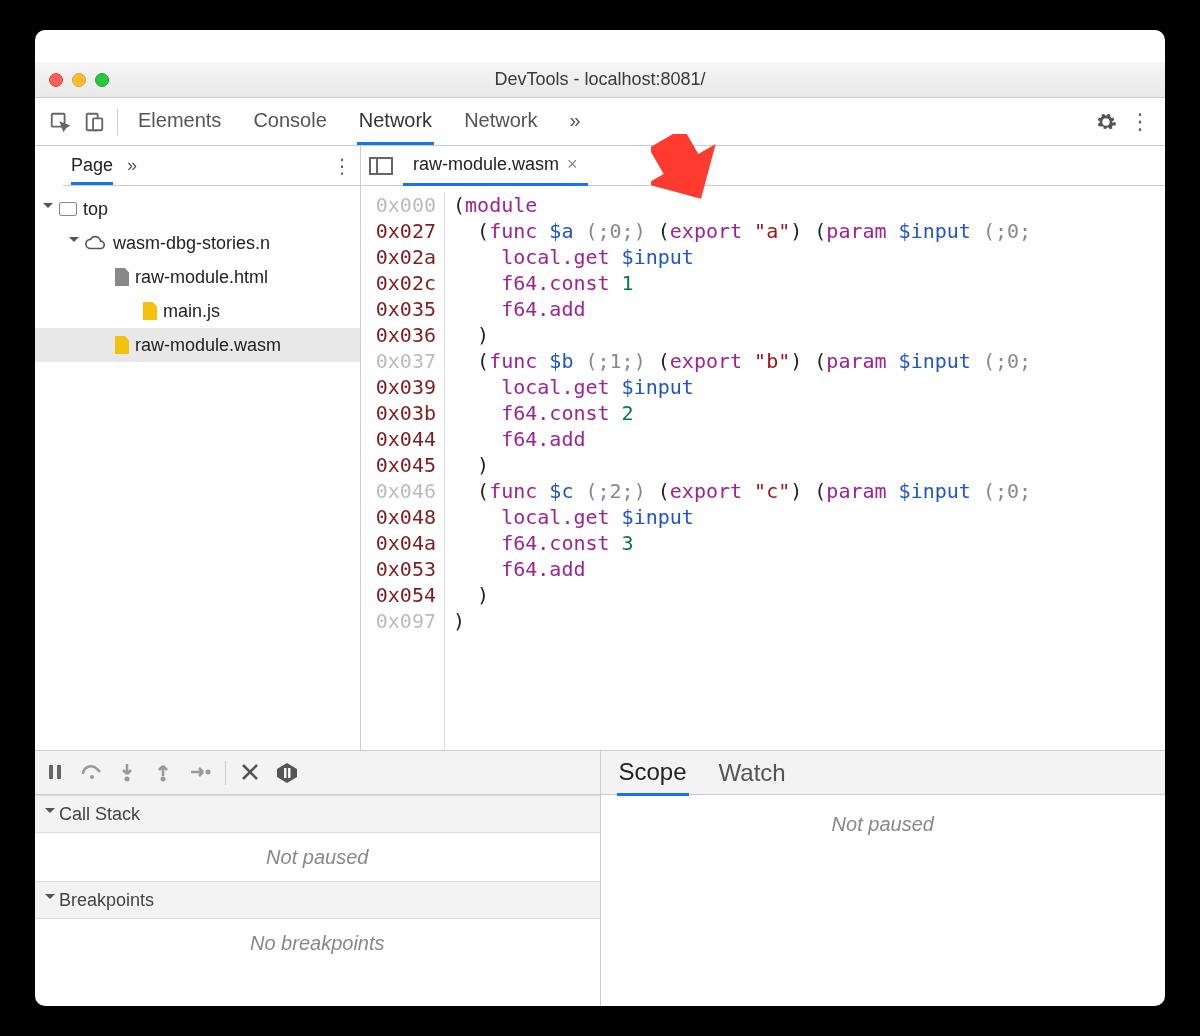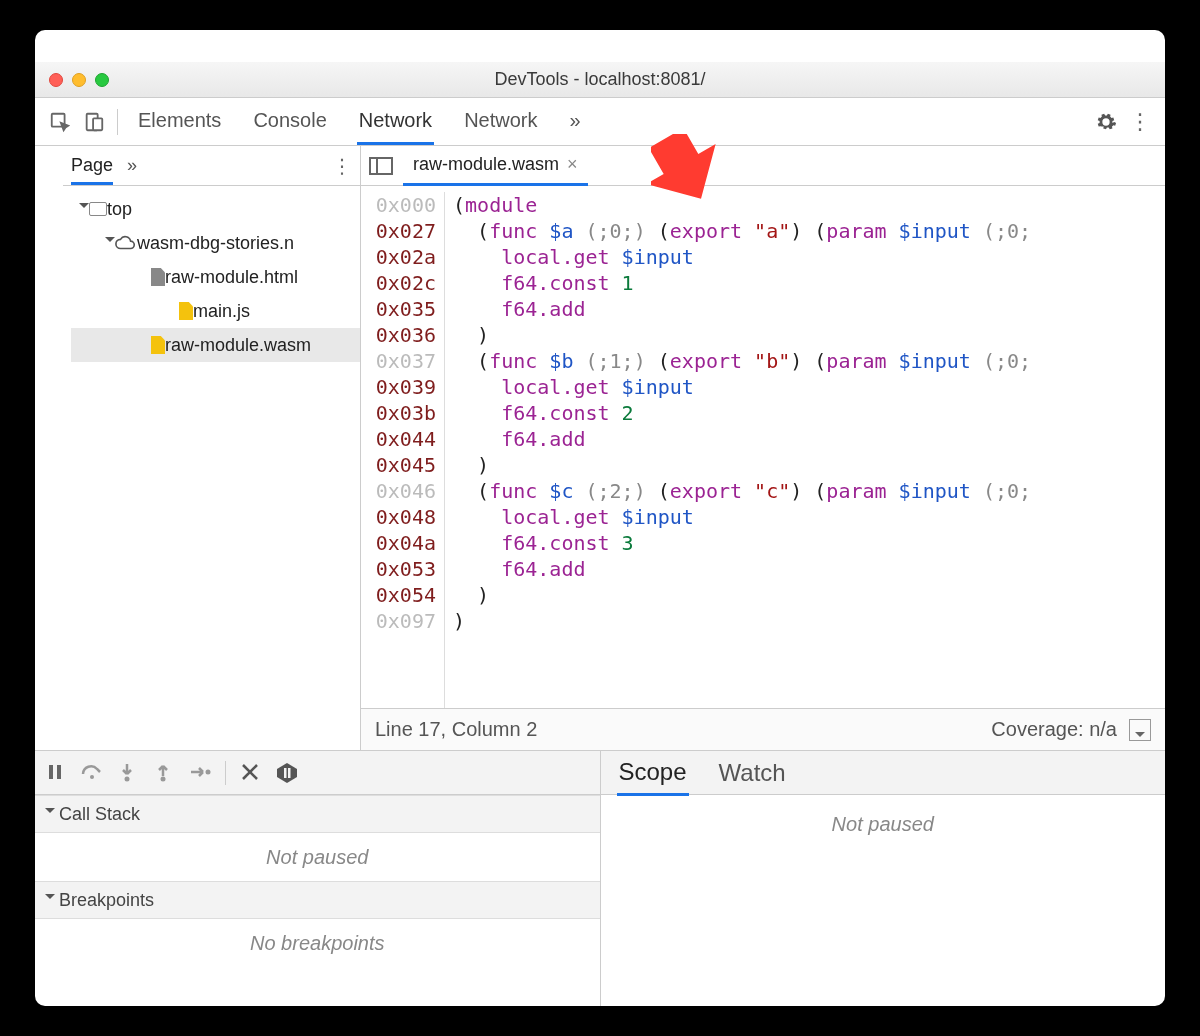--- a/index.html
+++ b/index.html
@@ -15,21 +15,21 @@
   .tabs { display:flex; gap: 28px; margin-left: 10px; font-size: 20px; color:#555;}
   .tabs .tab { padding: 10px 2px; cursor:pointer;}
   .tabs .tab.active { color:#333; border-bottom: 3px solid #1a73e8; }
   .spacer { flex:1;}
   .icon-btn { width: 30px; height: 30px; display:flex; align-items:center; justify-content:center; color:#666;}
   .main { flex:1; display:flex; min-height:0;}
   .sidebar { width: 326px; border-right: 1px solid #ccc; display:flex; flex-direction:column; }
   .sidebar-tabs { height: 40px; border-bottom:1px solid #ccc; display:flex; align-items:center; padding: 0 8px; gap: 14px; font-size: 18px; color:#555;margin-left:28px;}
   .sidebar-tabs .stab.active { color:#222; border-bottom:3px solid #1a73e8; padding-bottom:6px; padding-top:9px;}
   .tree { flex:1; padding: 6px 0; font-size: 18px; overflow:auto;}
-  .tree-row { display:flex; align-items:center; height: 34px; padding: 0 8px; white-space:nowrap; cursor:pointer;margin-left:36px;}
+  .tree-row { display:flex; align-items:center; height: 34px; padding: 0 8px; gap:6px; white-space:nowrap; cursor:pointer;}
   .tree-row.selected { background:#e8e8e8;}
   .folder-icon { width:18px;height:14px; border:1px solid #888; border-radius:2px;}
   .file-icon { width:14px; height:18px; background:#888; clip-path: polygon(0 0,70% 0,100% 25%,100% 100%,0 100%);}
   .file-icon.js { background:#f4c20d;}
   .file-icon.wasm { background:#f4c20d;}
   .editor { flex:1; display:flex; flex-direction:column; min-width:0;}
   .editor-tabs { height:40px; border-bottom:1px solid #ccc; display:flex; align-items:center; padding:0 8px; font-size:18px; position:relative;}
   .editor-tabs .etab { display:flex; align-items:center; gap:8px; padding: 8px 10px; border-bottom:3px solid #1a73e8;}
   .close-x { color:#888; font-size:18px;}
   .code-area { flex:1; display:flex; font-family: "SF Mono", Menlo, Consolas, monospace; font-size:20px; line-height:26px; overflow:hidden; padding-top: 6px;}
@@ -180,26 +180,20 @@
             <div class="g">0x045</div>
             <div class="gd">0x046</div>
             <div class="g">0x048</div>
             <div class="g">0x04a</div>
             <div class="g">0x053</div>
             <div class="g">0x054</div>
             <div class="gd">0x097</div>
           </div>
         <div class="code" id="code"><div><span class="p">(</span><span class="kw">module</span></div><div><span class="p">  (</span><span class="kw">func</span><span class="p"> </span><span class="nm">$a</span><span class="p"> </span><span class="cm">(;0;)</span><span class="p"> (</span><span class="kw">export</span><span class="p"> </span><span class="st">"a"</span><span class="p">) (</span><span class="kw">param</span><span class="p"> </span><span class="nm">$input</span><span class="p"> </span><span class="cm">(;0;</span></div><div><span class="p">    </span><span class="kw">local.get</span><span class="p"> </span><span class="nm">$input</span></div><div><span class="p">    </span><span class="kw">f64.const</span><span class="p"> </span><span class="nu">1</span></div><div><span class="p">    </span><span class="kw">f64.add</span></div><div><span class="p">  )</span></div><div><span class="p">  (</span><span class="kw">func</span><span class="p"> </span><span class="nm">$b</span><span class="p"> </span><span class="cm">(;1;)</span><span class="p"> (</span><span class="kw">export</span><span class="p"> </span><span class="st">"b"</span><span class="p">) (</span><span class="kw">param</span><span class="p"> </span><span class="nm">$input</span><span class="p"> </span><span class="cm">(;0;</span></div><div><span class="p">    </span><span class="kw">local.get</span><span class="p"> </span><span class="nm">$input</span></div><div><span class="p">    </span><span class="kw">f64.const</span><span class="p"> </span><span class="nu">2</span></div><div><span class="p">    </span><span class="kw">f64.add</span></div><div><span class="p">  )</span></div><div><span class="p">  (</span><span class="kw">func</span><span class="p"> </span><span class="nm">$c</span><span class="p"> </span><span class="cm">(;2;)</span><span class="p"> (</span><span class="kw">export</span><span class="p"> </span><span class="st">"c"</span><span class="p">) (</span><span class="kw">param</span><span class="p"> </span><span class="nm">$input</span><span class="p"> </span><span class="cm">(;0;</span></div><div><span class="p">    </span><span class="kw">local.get</span><span class="p"> </span><span class="nm">$input</span></div><div><span class="p">    </span><span class="kw">f64.const</span><span class="p"> </span><span class="nu">3</span></div><div><span class="p">    </span><span class="kw">f64.add</span></div><div><span class="p">  )</span></div><div><span class="p">)</span></div></div>
       </div>
-      <div class="status-line">
-        <span>Line 17, Column 2</span>
-        <div class="spacer"></div>
-        <span style="margin-right:12px;">Coverage: n/a</span>
-        <div class="coverage-box"></div>
-      </div>
     </div>
   </div>
 
   <div class="debugger">
     <div class="debug-left">
       <div class="dbg-toolbar">
         <div class="dbg-ico">
             <svg width="20" height="20" viewBox="0 0 20 20" fill="#666">
               <rect x="4" y="3" width="4" height="14"></rect>
               <rect x="12" y="3" width="4" height="14"></rect>

